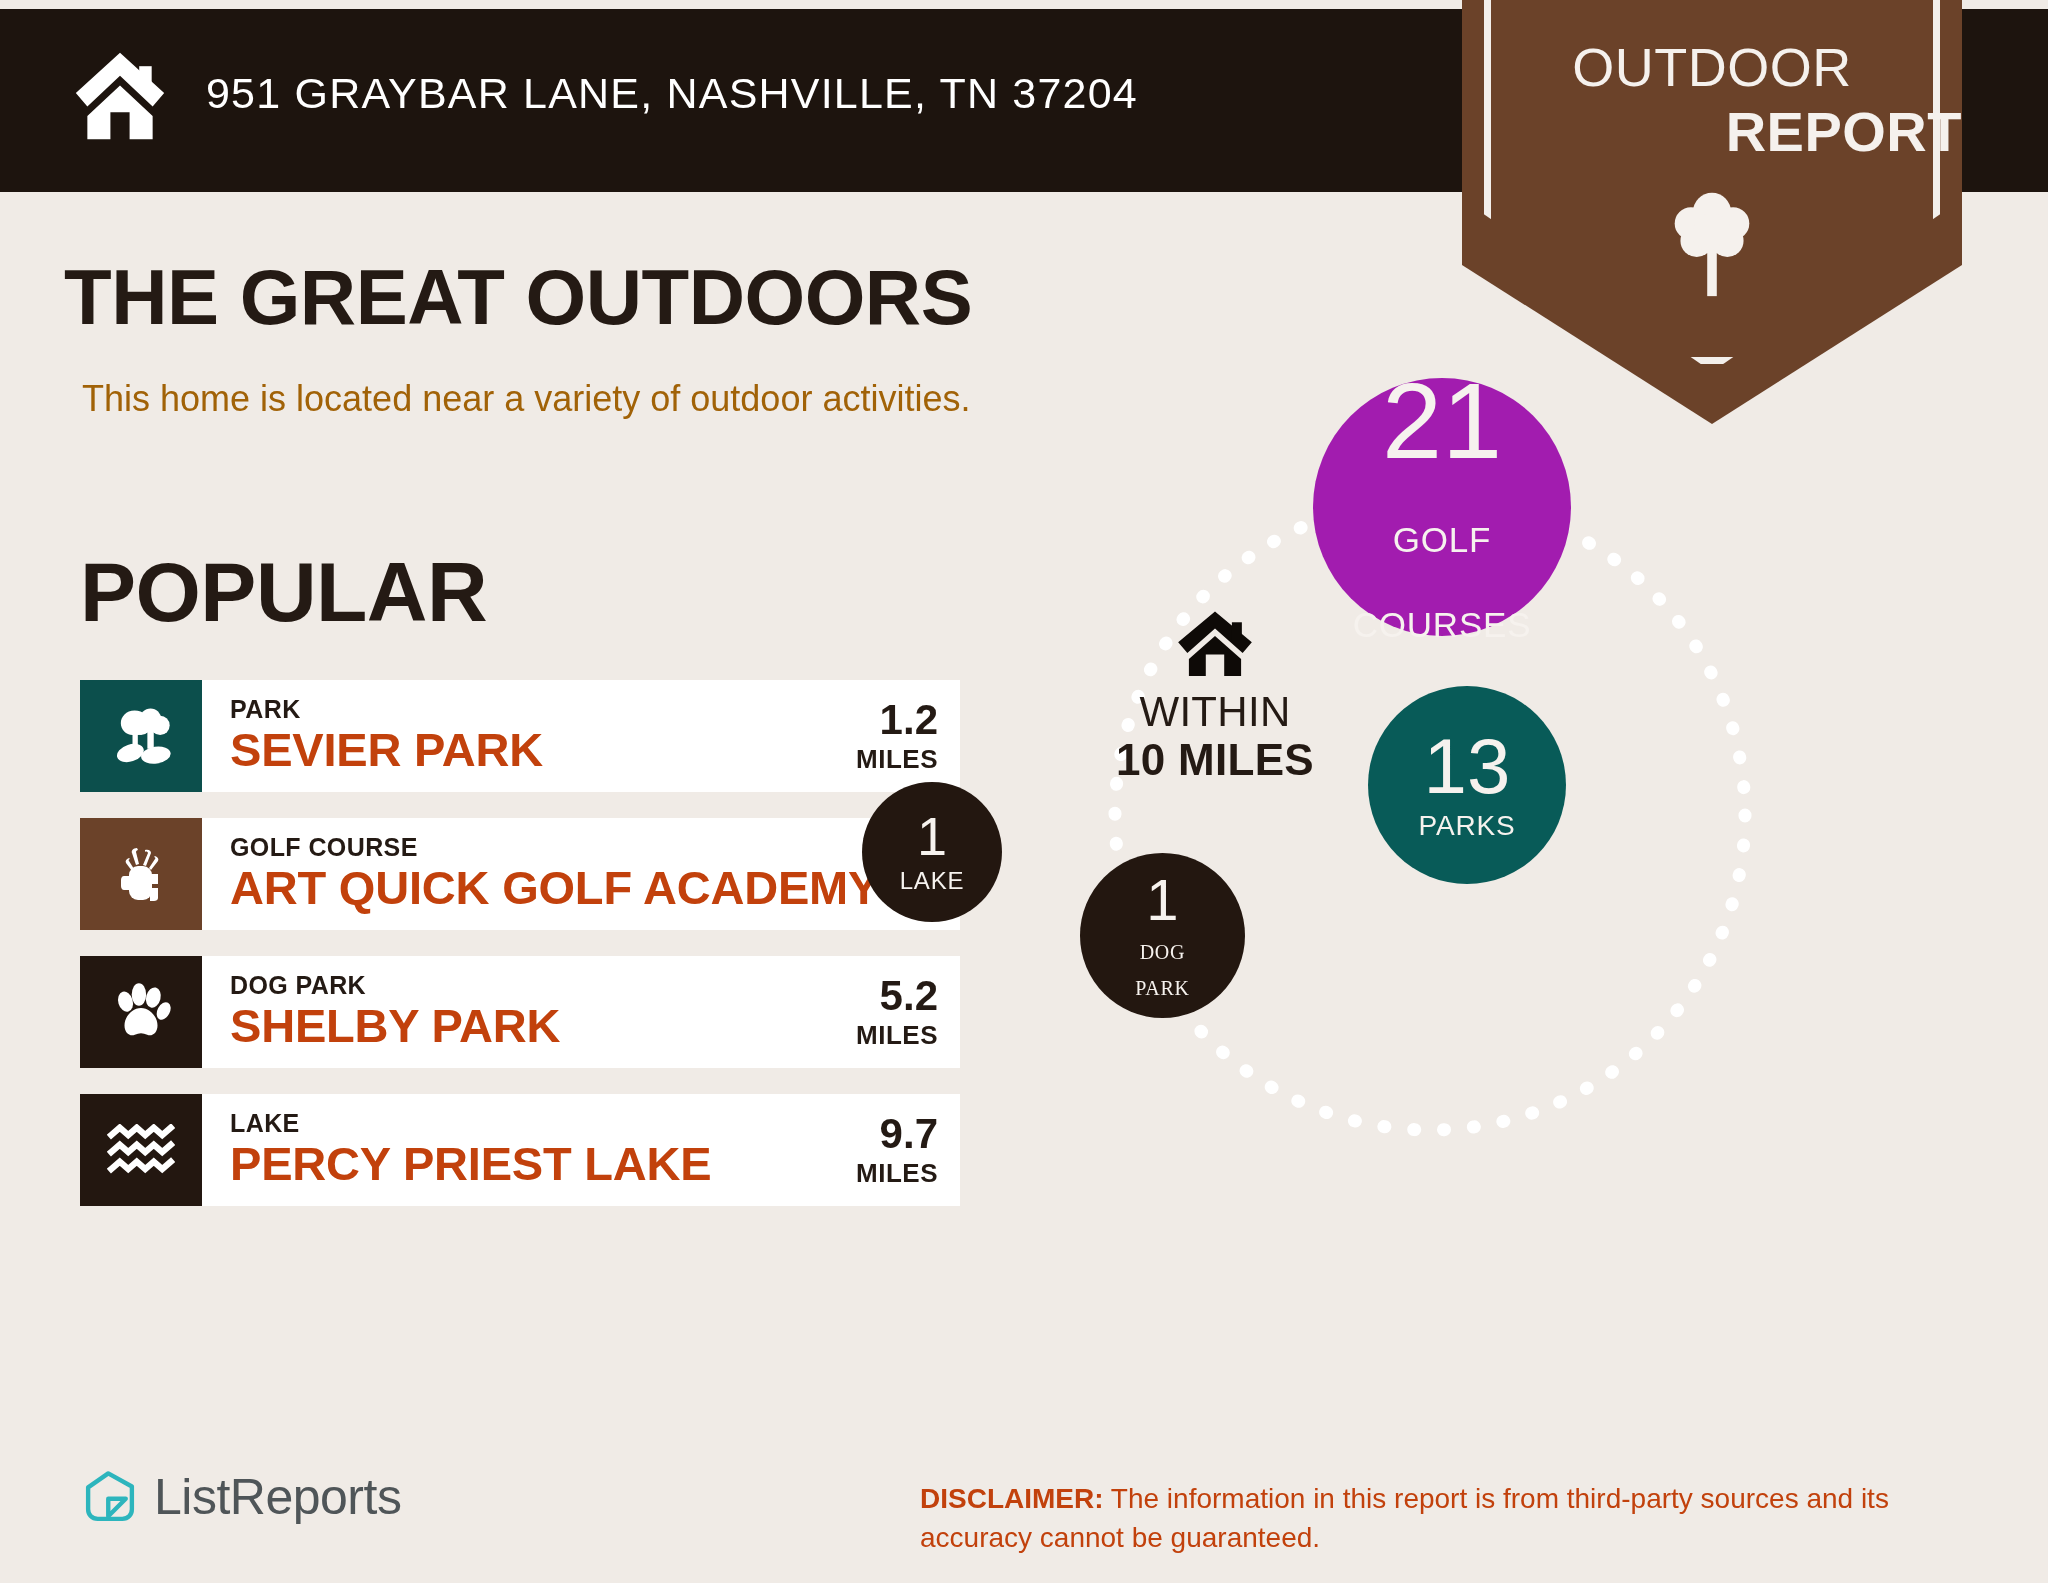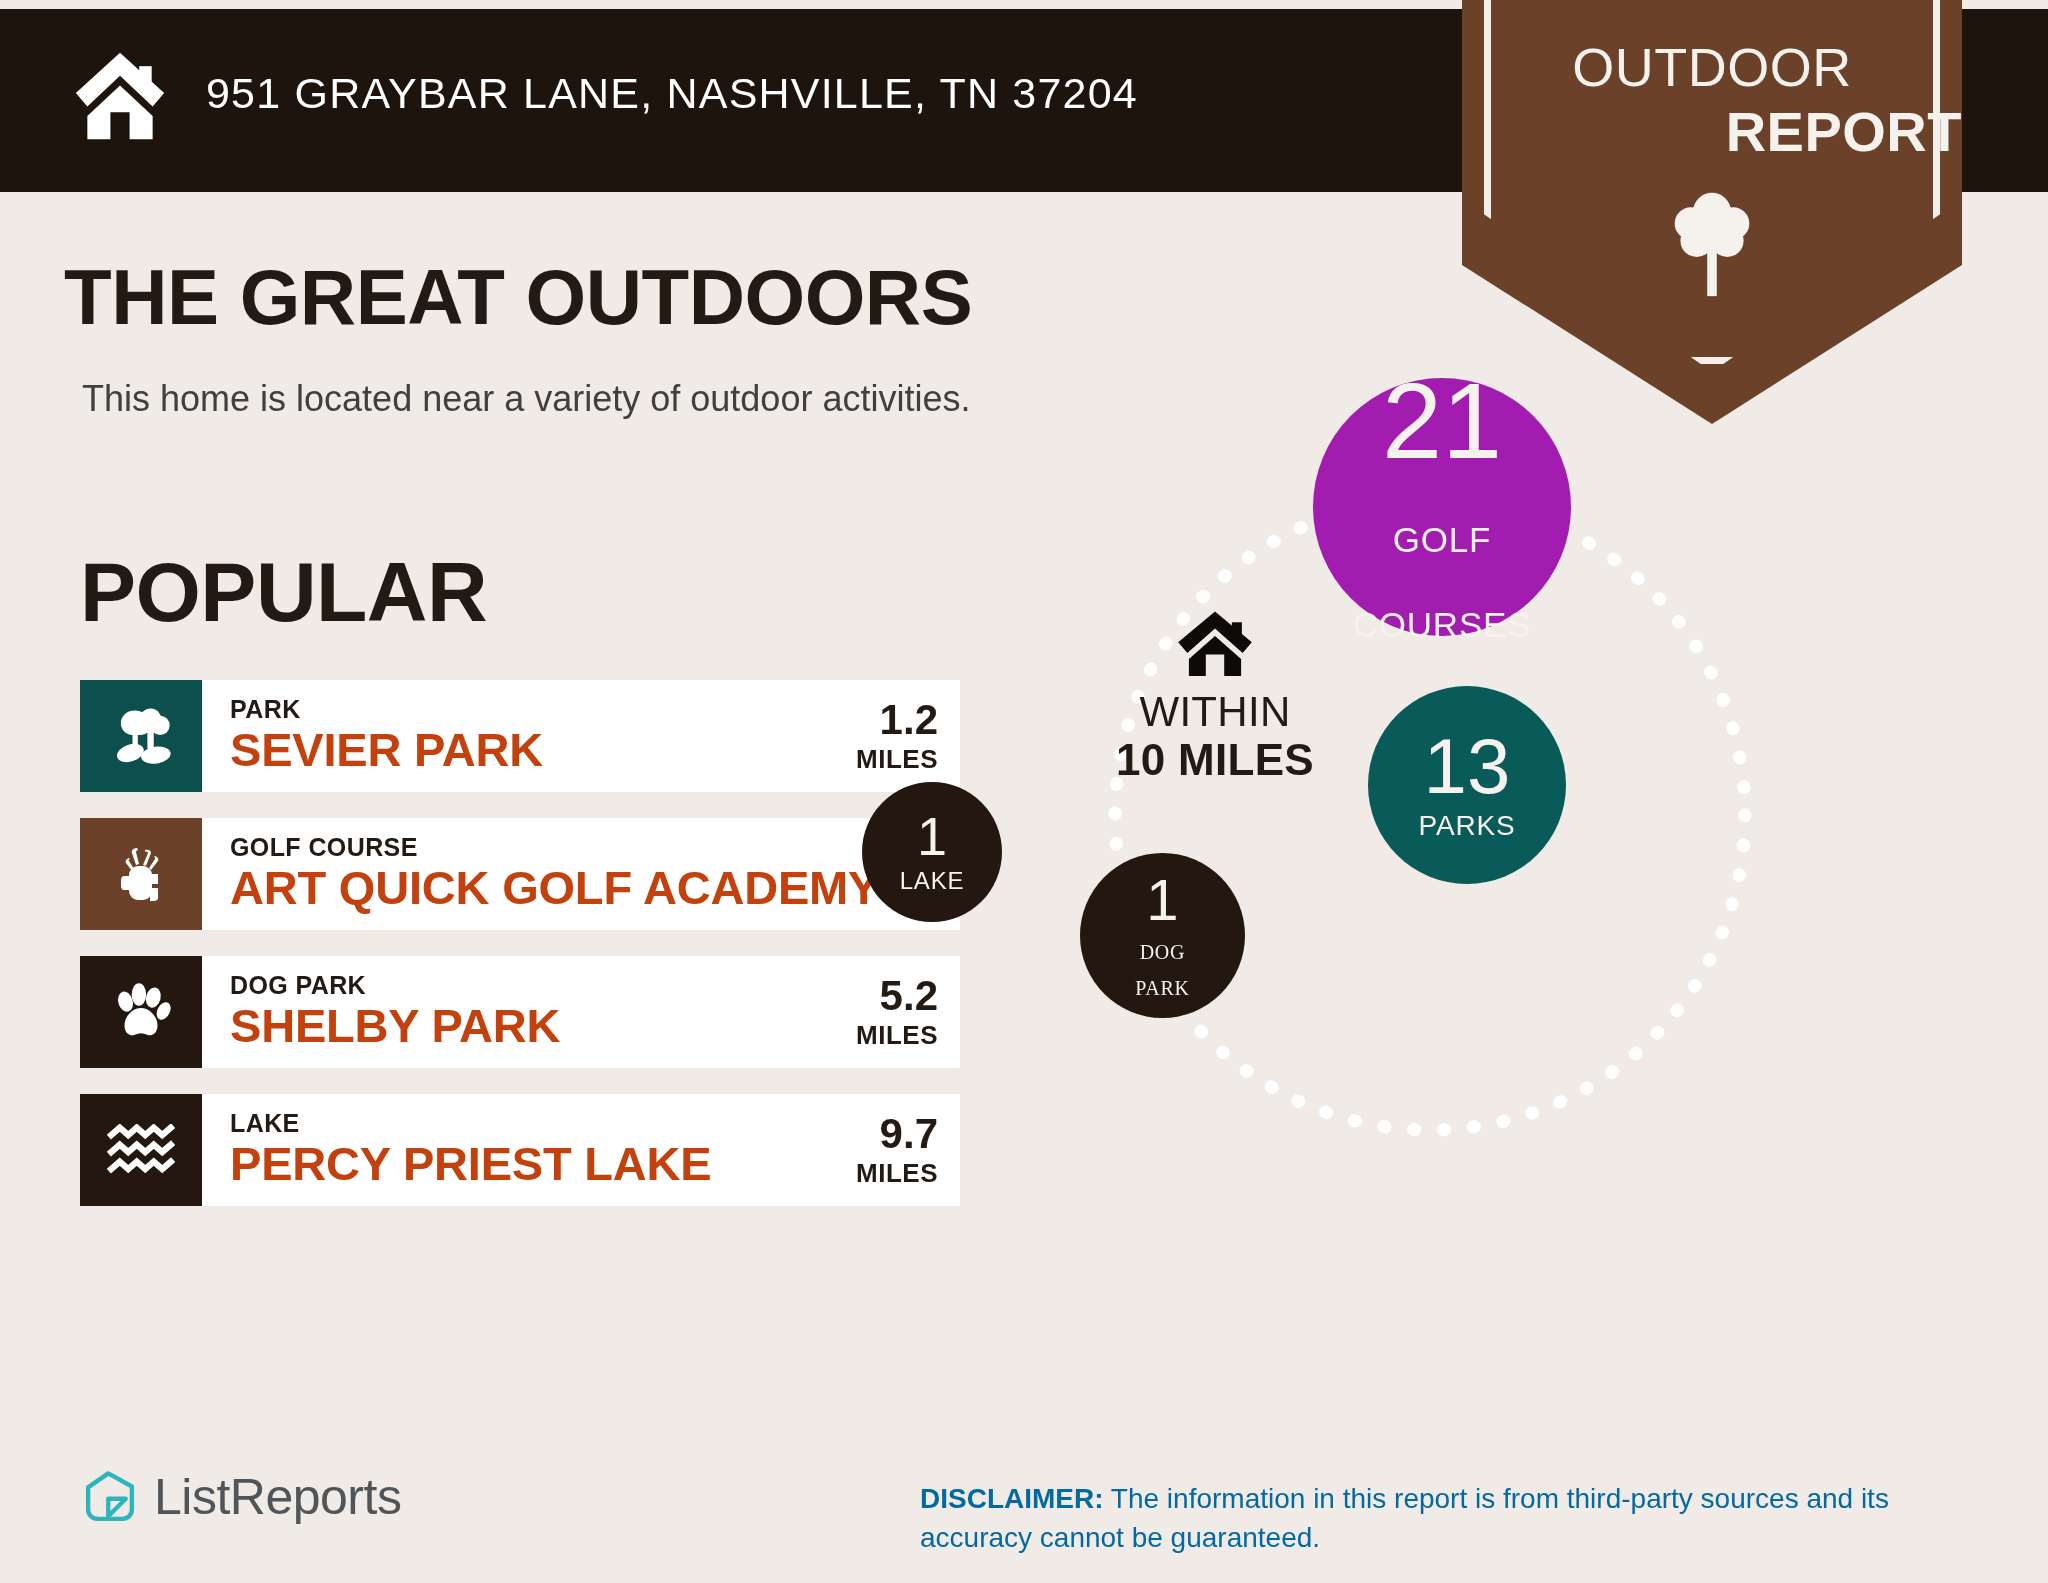--- a/index.html
+++ b/index.html
@@ -93,21 +93,21 @@
     position: absolute;
     left: 64px; top: 252px;
     color: #241a14;
     font-size: 78px;
     font-weight: 700;
     letter-spacing: -0.5px;
   }
   .subtitle {
     position: absolute;
     left: 82px; top: 378px;
-    color: #404040;
+    color: #a16207;
     font-size: 36px;
     font-weight: 400;
   }
   .section-heading {
     position: absolute;
     left: 80px; top: 544px;
     color: #241a14;
     font-size: 84px;
     font-weight: 700;
     letter-spacing: -0.5px;
@@ -281,21 +281,21 @@
     font-size: 50px;
     font-weight: 400;
     color: #4f5558;
     letter-spacing: -0.5px;
   }
   .disclaimer {
     position: absolute;
     left: 920px; top: 1480px;
     width: 1070px;
     font-size: 28px;
-    color: #0369a1;
+    color: #c2410c;
     line-height: 1.38;
   }
   .disclaimer b { font-weight: 700; }
 </style>
 </head>
 <body>
 
 <div class="page">
 
   <div class="header-bar">

